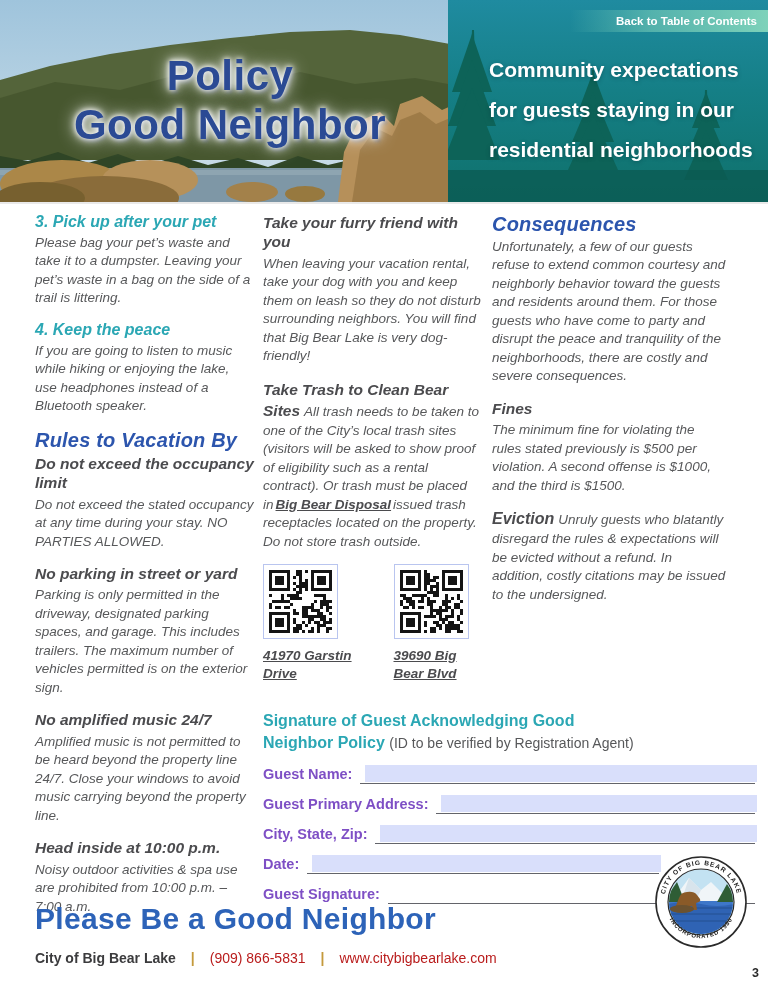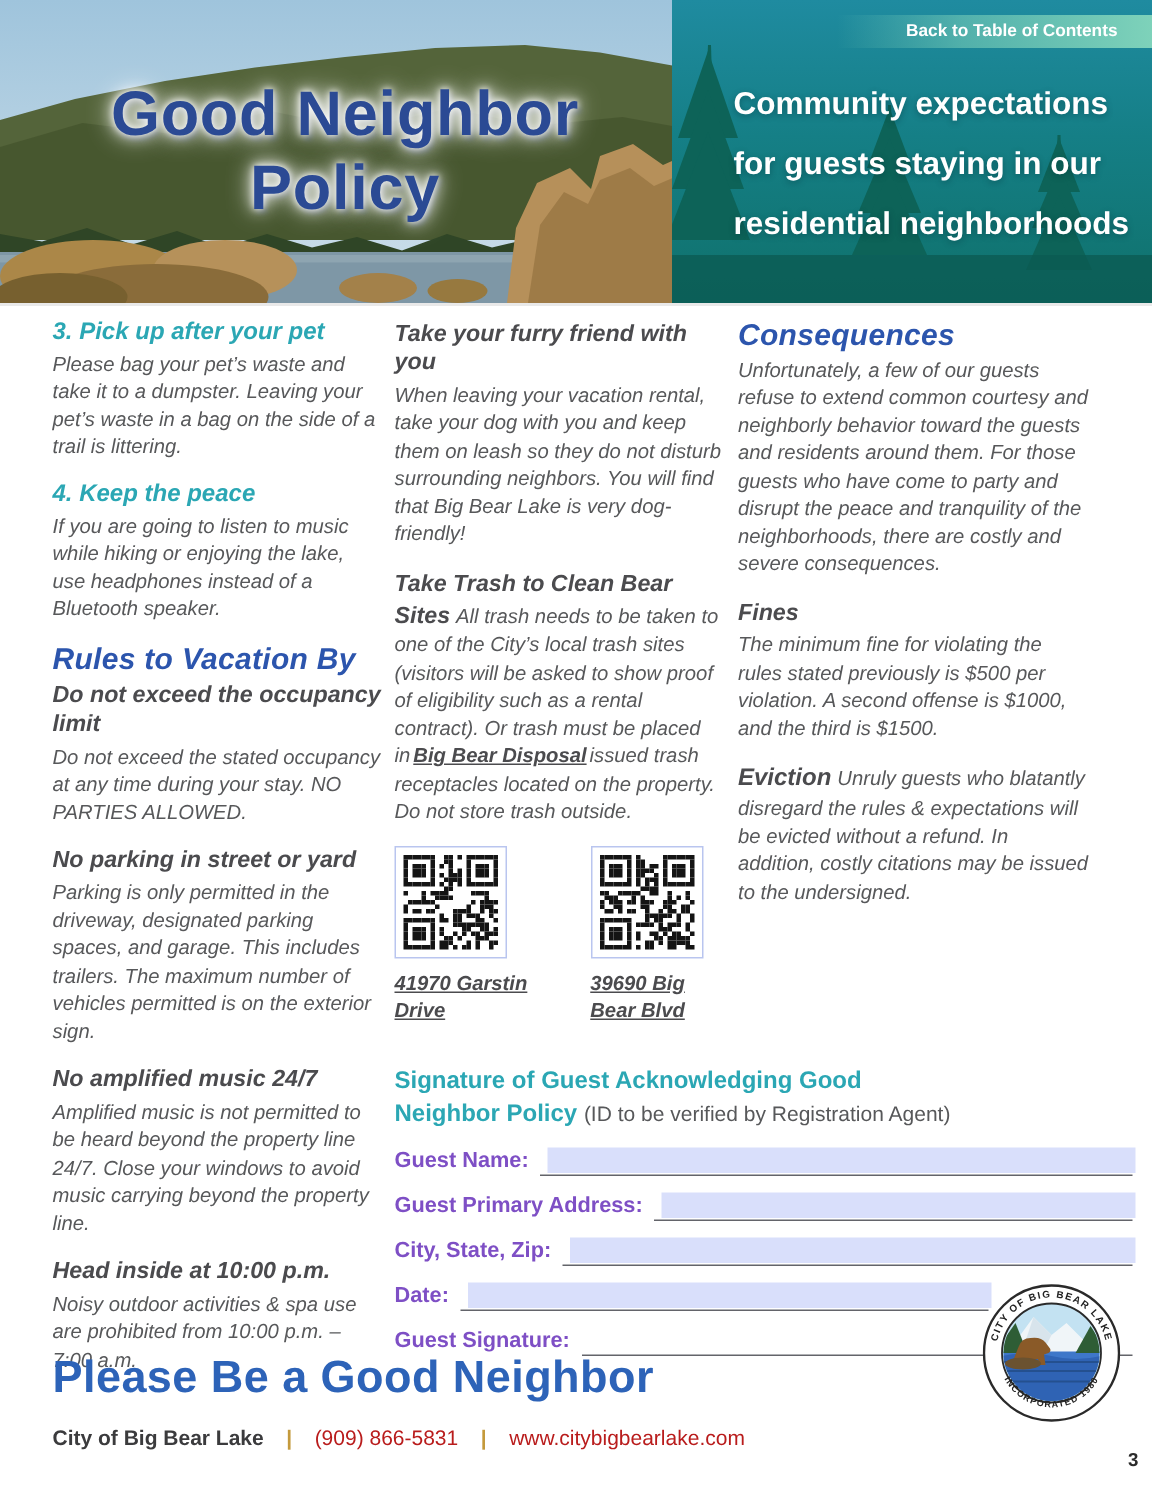--- a/index.html
+++ b/index.html
@@ -8,21 +8,21 @@
   
   .header{position:absolute;left:0;top:0;width:768px;height:202px;overflow:hidden;border-bottom:2px solid #e9e9e9;}
   .header svg{position:absolute;left:0;top:0;}
   .teal-overlay{position:absolute;left:448px;top:0;width:320px;height:202px;
     background:linear-gradient(180deg,#1f8ba0 0%,#157f86 45%,#0f716b 100%);}
   .hero-title{position:absolute;left:30px;top:52px;width:400px;text-align:center;
     font-weight:bold;font-size:42px;line-height:1.16;color:#2b4a94;letter-spacing:.5px;
     text-shadow:0 0 5px #fff,0 0 10px #fff,0 0 18px rgba(255,255,255,.95),2px 3px 3px rgba(15,35,90,.35);}
   .hero-sub{position:absolute;left:489px;top:50px;font-size:21px;font-weight:bold;color:#fff;
     line-height:40px;text-shadow:0 1px 4px rgba(0,50,60,.45);}
-  .back-btn{position:absolute;top:10px;right:0;height:22px;line-height:22px;padding:0 23px 0 46px;
+  .back-btn{position:absolute;top:10px;right:0;height:22px;line-height:22px;padding:0 11px 0 46px;
     color:#fff;font-size:11.5px;font-weight:bold;cursor:pointer;
     background:linear-gradient(90deg,rgba(126,210,186,0) 0%,rgba(126,210,186,.55) 40%,#7ed2ba 100%);}
   
   .col{position:absolute;top:213px;font-style:italic;}
   .col1{left:35px;width:219px;}
   .col2{left:263px;width:220px;}
   .col3{left:492px;width:234px;}
   .col p{margin:0 0 13px 0;font-size:13.5px;line-height:1.37;color:#57585a;}
   h3.teal{margin:0 0 3px 0;font-size:16px;color:#2ba7b4;}
   h2.blue{margin:0 0 2px 0;font-size:20px;color:#2c55ad;letter-spacing:.2px;}
@@ -103,22 +103,22 @@
           <polygon points="145,114 120,170 170,170"></polygon>
         <polygon points="262,180 254,180 257,90 259,90"></polygon>
         <polygon points="258,92 244,128 272,128"></polygon>
           <polygon points="258,110 240,152 276,152"></polygon>
           <polygon points="258,130 236,180 280,180"></polygon>
       </g>
       <rect x="0" y="170" width="320" height="32" fill="#0b5a52" opacity="0.75"></rect>
     </svg>
     <div class="back-btn">Back to Table of Contents</div>
     <div class="hero-title">
+      <div>Policy</div>
       <div>Good Neighbor</div>
-      <div>Policy</div>
     </div>
     <div class="hero-sub">
       <div>Community expectations</div>
       <div>for guests staying in our</div>
       <div>residential neighborhoods</div>
     </div>
   </div>
 
   <div class="col col1">
     <h3 class="teal">3. Pick up after your pet</h3>

